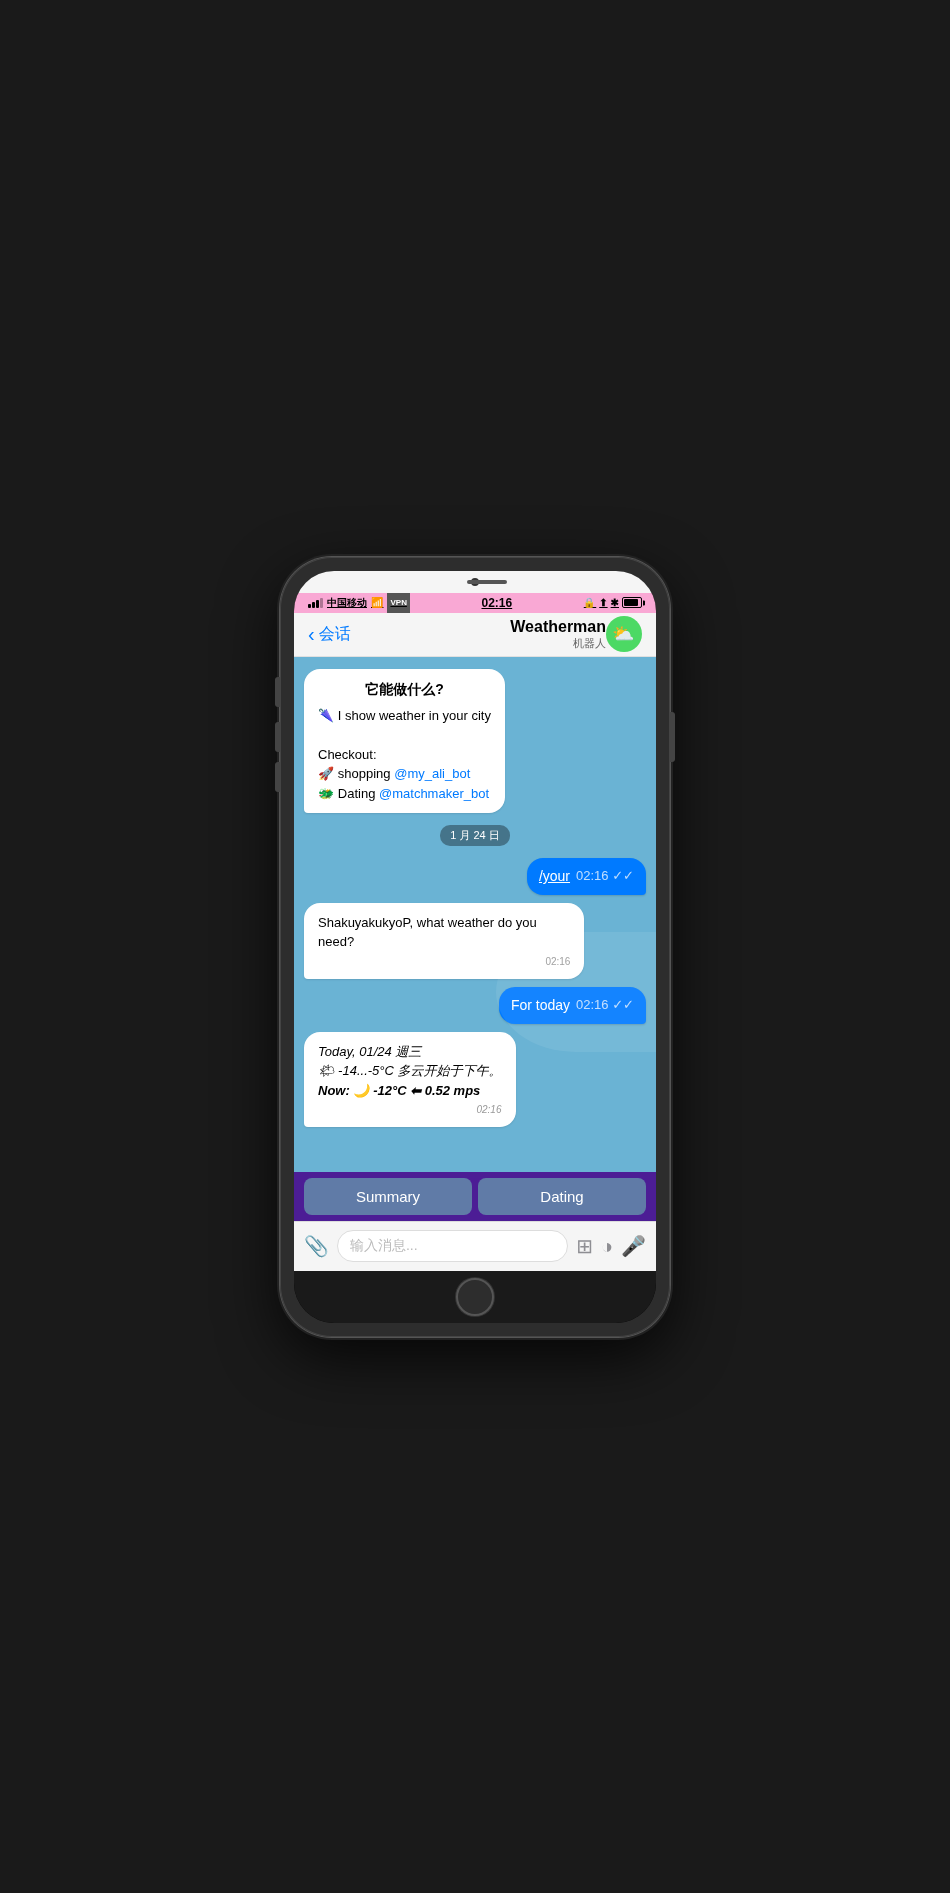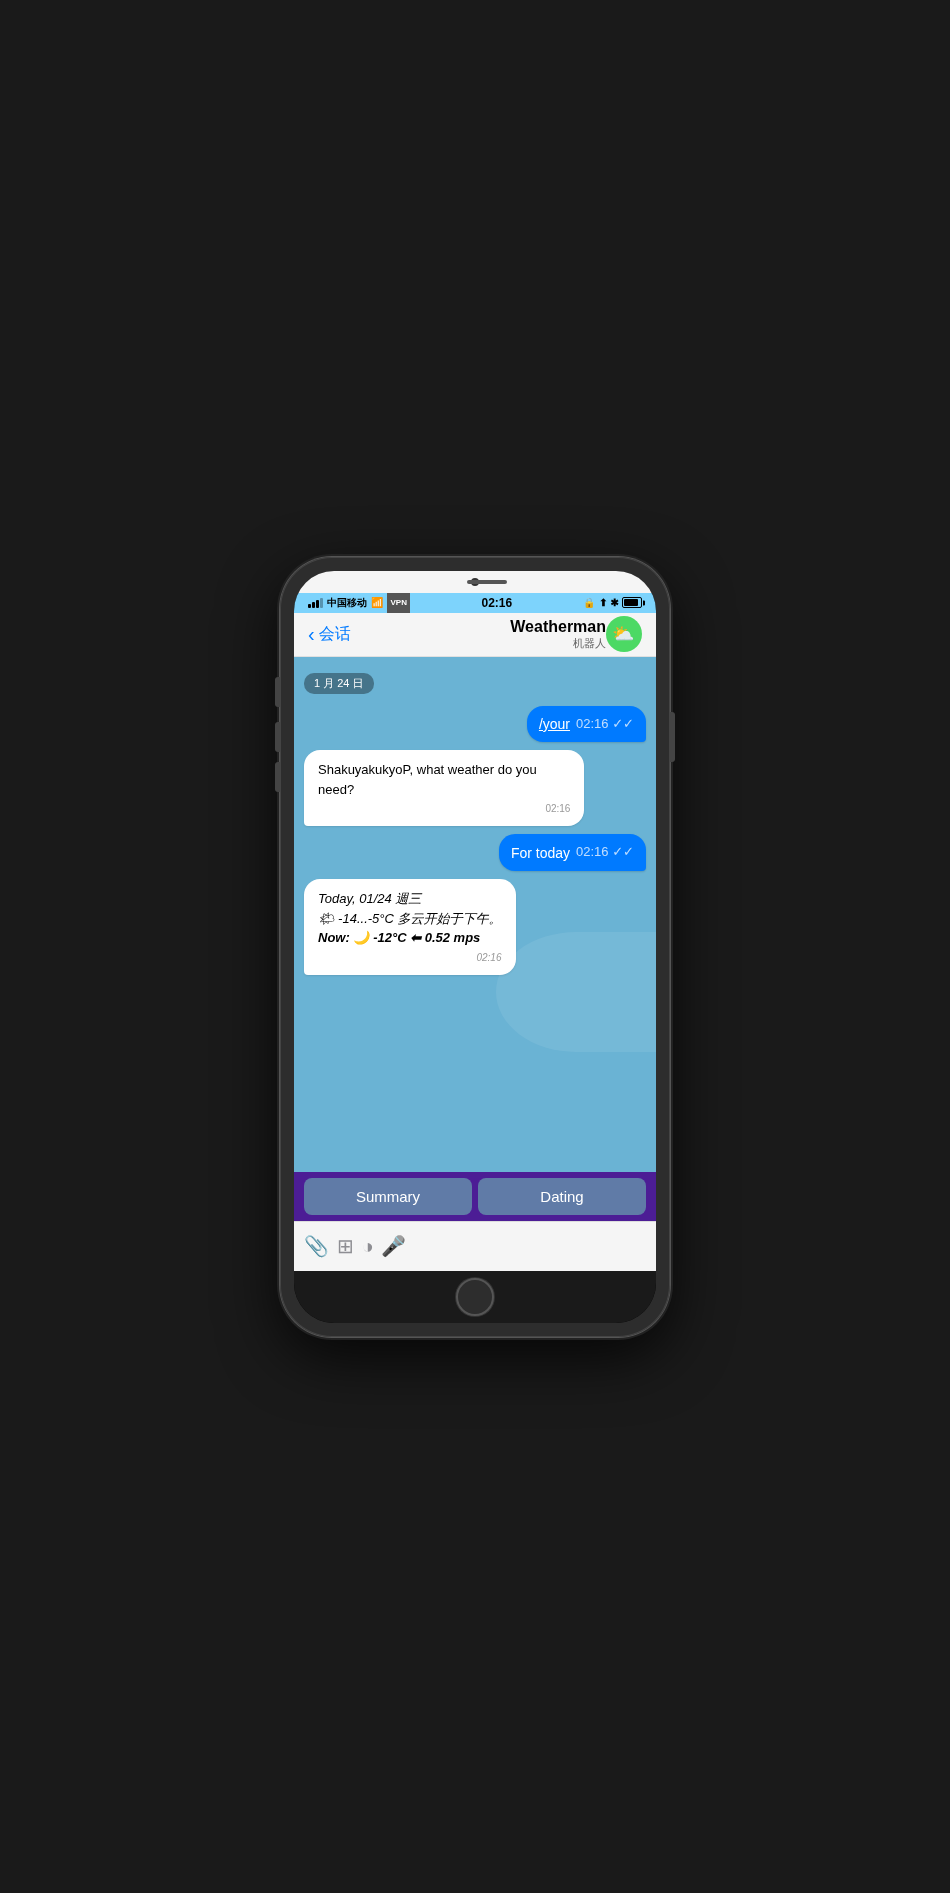--- a/index.html
+++ b/index.html
@@ -90,30 +90,31 @@
       border-radius: 2px;
       position: absolute;
       top: 50%;
       left: 50%;
       transform: translate(-20px, -50%);
       margin-left: 12px;
     }
 
     
     .status-bar {
-      background: #7dd3fc;
+      background: #f9a8d4;
       height: 20px;
       display: flex;
       align-items: center;
       justify-content: space-between;
       padding: 0 14px;
       font-size: 11px;
       font-weight: 600;
       color: #000;
       flex-shrink: 0;
+      text-decoration: underline;
     }
 
     .status-left {
       display: flex;
       align-items: center;
       gap: 4px;
       font-size: 10px;
     }
 
     .signal-bars {
@@ -316,20 +317,21 @@
       display: flex;
       justify-content: flex-end;
       font-size: 10px;
       color: #999;
       margin-top: 2px;
     }
 
     
     .date-sep {
       display: flex;
+      justify-content: center;
       margin: 4px 0;
     }
 
     .date-sep-inner {
       background: rgba(0,0,0,0.35);
       color: #fff;
       font-size: 11px;
       padding: 3px 10px;
       border-radius: 10px;
     }
@@ -466,20 +468,34 @@
         <div class="nav-title">Weatherman</div>
         <div class="nav-subtitle">机器人</div>
       </div>
       <div class="nav-right">
         <span>⛅</span>
       </div>
     </div>
 
     <div class="chat-area">
 
+      <div class="msg-bot">
+        <div class="msg-bot-title">它能做什么?</div>
+        <div>🌂 I show weather in your city</div>
+        <br>
+        <div>Checkout:</div>
+        <div>
+          <span>🚀 shopping</span>
+          <a>@my_ali_bot</a>
+        </div>
+        <div>
+          <span>🐲 Dating</span>
+          <a>@matchmaker_bot</a>
+        </div>
+      </div>
 
       <div class="date-sep">
         <div class="date-sep-inner">1 月 24 日</div>
       </div>
 
       <div class="msg-user">
         <span style="text-decoration: underline;">/your</span>
         <span class="msg-time">
           <span>02:16</span>
           <span>✓✓</span>
@@ -508,20 +524,23 @@
 
     </div>
 
     <div class="action-buttons">
       <button class="action-btn">Summary</button>
       <button class="action-btn">Dating</button>
     </div>
 
     <div class="input-bar">
       <span class="input-attach">📎</span>
+      <div class="input-field">
+        <span style="color:#bbb;font-size:14px;">输入消息...</span>
+      </div>
       <div class="input-icons">
         <span class="input-icon">⊞</span>
         <span class="input-icon">◑</span>
         <span class="input-icon">🎤</span>
       </div>
     </div>
 
     <div class="phone-bottom">
       <div class="home-button"></div>
     </div>

